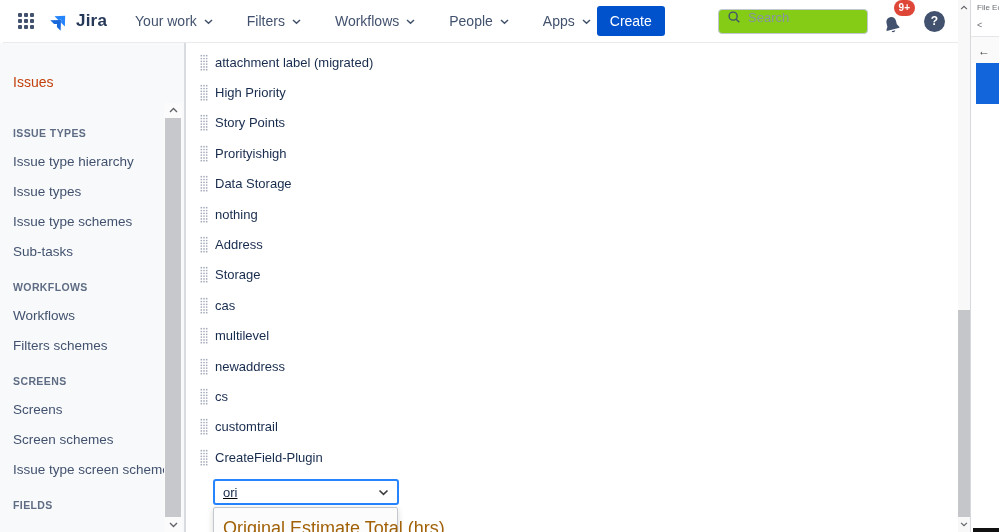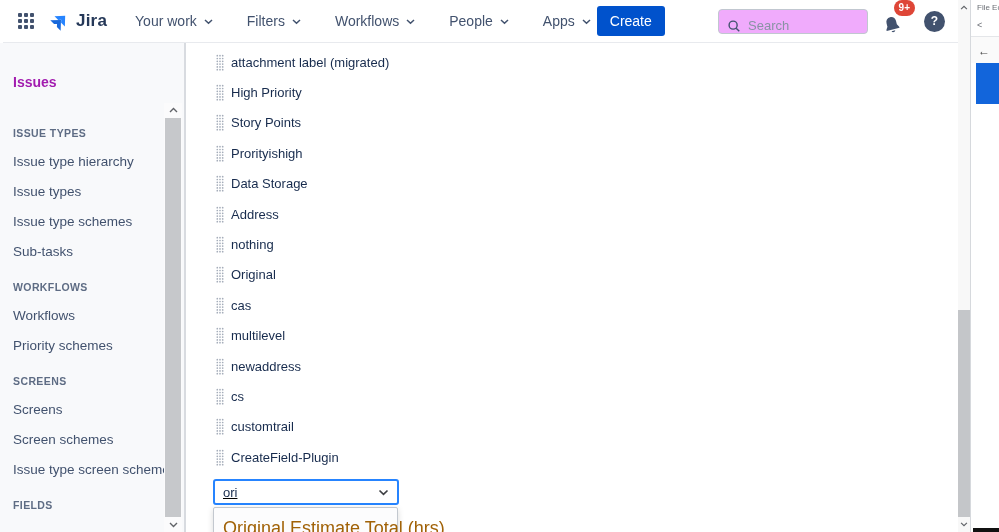--- a/index.html
+++ b/index.html
@@ -18,53 +18,53 @@
   .appgrid i { background:#42526E; border-radius:1px; }
   .logo { display:flex; align-items:center; margin-left:14px; cursor:pointer; }
   .logo-text { font-size:17px; font-weight:bold; color:#253858; margin-left:5px; letter-spacing:.2px; }
   .menu { display:flex; align-items:center; gap:7px; margin-left:22px;
     font-size:14px; color:#42526E; padding:6px 6px; cursor:pointer; border-radius:3px; white-space:nowrap; }
   .menu svg { margin-top:2px; }
   .create-btn { background:#0052CC; color:#fff; font-size:14px;
     border:none; border-radius:3px; padding:7px 13px; cursor:pointer; }
   .nav-right { margin-left:auto; display:flex; align-items:center; gap:13px; }
   .searchbox { width:150px; height:25px; border:1px solid #c1c7d0; border-radius:4px;
-    display:flex; align-items:flex-end; padding:0 8px; background:#f0abfc; }
+    display:flex; align-items:flex-start; padding:0 8px; background:#84cc16; }
   .searchbox input { border:none; outline:none; width:100%; font-size:13px;
     color:#172B4D; margin-left:7px; background:transparent;
     font-family:"Liberation Sans", sans-serif; }
   .searchbox input::placeholder { color:#8993A4; }
   .bell-wrap { position:relative; width:30px; height:30px; cursor:pointer; }
   .bell-wrap svg { position:absolute; left:0; bottom:0; }
   .badge { position:absolute; right:-4px; top:-6px; background:#DE4637; color:#fff;
     font-size:10px; font-weight:bold; border-radius:9px; padding:2px 5px; line-height:1.15; }
   .help-circle { width:21px; height:21px; border-radius:50%; background:#42526E;
     color:#fff; font-size:12px; font-weight:bold; display:flex; align-items:center;
     justify-content:center; cursor:pointer; }
 
   
   .sidebar { position:absolute; left:0; top:43px; bottom:0; width:186px;
     background:#f8f9fb; border-right:2px solid #d8dbe0; }
-  .sb-title { font-size:14px; font-weight:bold; color:#a21caf; padding:31px 0 0 13px; }
+  .sb-title { font-size:14px; font-weight:normal; color:#c2410c; padding:31px 0 0 13px; }
   .sb-nav { position:absolute; top:70px; left:0; right:20px; }
   .sb-item { display:block; height:30px; line-height:30px; padding-left:13px;
     font-size:13.5px; color:#42526E; cursor:pointer; white-space:nowrap; overflow:hidden; }
   .sb-header { margin-top:6px; height:28px; line-height:28px; padding-left:13px;
     font-size:10.5px; font-weight:bold; color:#5E6C84; letter-spacing:.4px; }
   .sb-scroll { position:absolute; top:60px; bottom:0; right:2px; width:18px; background:#fbfbfc; }
   .sb-scroll .arr { position:absolute; left:0; width:18px; height:13px; display:flex;
     align-items:center; justify-content:center; cursor:pointer; }
   .sb-scroll .arr.up { top:0; } .sb-scroll .arr.down { bottom:1px; }
   .sb-thumb { position:absolute; left:1px; width:16px; top:15px; bottom:15px;
     background:#c6c8cb; cursor:pointer; }
 
   
   .main { position:absolute; left:186px; top:43px; width:772px; bottom:0;
     background:#fff; padding-top:4px; }
-  .frow { height:30.4px; display:flex; align-items:center; padding-left:30px; cursor:grab; }
+  .frow { height:30.4px; display:flex; align-items:center; padding-left:14px; cursor:grab; }
   .frow .handle { flex:0 0 auto; display:block; }
   .frow .flabel { margin-left:7px; font-size:13px; color:#172B4D; }
 
   .combo { position:relative; margin:7px 0 0 27px; width:186px; height:26px;
     border:2px solid #2684FF; border-radius:3px; background:#fff; display:flex;
     align-items:center; padding:0 8px; cursor:pointer;text-decoration:underline; }
   .combo .cval { font-size:13px; color:#172B4D; }
   .combo .cchev { margin-left:auto; display:flex; }
 
   .dropdown { position:absolute; left:213px; top:464px; width:185px; height:60px;
@@ -184,21 +184,21 @@
 <aside class="sidebar">
   <div class="sb-title">Issues</div>
   <nav class="sb-nav">
     <div class="sb-header">ISSUE TYPES</div>
     <a class="sb-item">Issue type hierarchy</a>
     <a class="sb-item">Issue types</a>
     <a class="sb-item">Issue type schemes</a>
     <a class="sb-item">Sub-tasks</a>
     <div class="sb-header">WORKFLOWS</div>
     <a class="sb-item">Workflows</a>
-    <a class="sb-item">Priority schemes</a>
+    <a class="sb-item">Filters schemes</a>
     <div class="sb-header">SCREENS</div>
     <a class="sb-item">Screens</a>
     <a class="sb-item">Screen schemes</a>
     <a class="sb-item">Issue type screen schemes</a>
     <div class="sb-header">FIELDS</div>
   </nav>
   <div class="sb-scroll">
     <div class="arr up">
       <svg width="9" height="6" viewBox="0 0 9 6">
           <path d="M1 5l3.5-3.4L8 5" stroke="#606368" stroke-width="1.4" fill="none"></path>
@@ -367,20 +367,47 @@
             <circle cx="6.7" cy="10.1" r=".85"></circle>
             <circle cx="1.3" cy="12.9" r=".85"></circle>
             <circle cx="4" cy="12.9" r=".85"></circle>
             <circle cx="6.7" cy="12.9" r=".85"></circle>
             <circle cx="1.3" cy="15.7" r=".85"></circle>
             <circle cx="4" cy="15.7" r=".85"></circle>
             <circle cx="6.7" cy="15.7" r=".85"></circle>
           </g>
         </svg>
       </span>
+    <span class="flabel">nothing</span>
+  </div>
+  <div class="frow">
+    <span class="handle">
+        <svg width="8" height="17" viewBox="0 0 8 17">
+          <g fill="#A5ADBA">
+            <circle cx="1.3" cy="1.7" r=".85"></circle>
+            <circle cx="4" cy="1.7" r=".85"></circle>
+            <circle cx="6.7" cy="1.7" r=".85"></circle>
+            <circle cx="1.3" cy="4.5" r=".85"></circle>
+            <circle cx="4" cy="4.5" r=".85"></circle>
+            <circle cx="6.7" cy="4.5" r=".85"></circle>
+            <circle cx="1.3" cy="7.3" r=".85"></circle>
+            <circle cx="4" cy="7.3" r=".85"></circle>
+            <circle cx="6.7" cy="7.3" r=".85"></circle>
+            <circle cx="1.3" cy="10.1" r=".85"></circle>
+            <circle cx="4" cy="10.1" r=".85"></circle>
+            <circle cx="6.7" cy="10.1" r=".85"></circle>
+            <circle cx="1.3" cy="12.9" r=".85"></circle>
+            <circle cx="4" cy="12.9" r=".85"></circle>
+            <circle cx="6.7" cy="12.9" r=".85"></circle>
+            <circle cx="1.3" cy="15.7" r=".85"></circle>
+            <circle cx="4" cy="15.7" r=".85"></circle>
+            <circle cx="6.7" cy="15.7" r=".85"></circle>
+          </g>
+        </svg>
+      </span>
     <span class="flabel">Address</span>
   </div>
   <div class="frow">
     <span class="handle">
         <svg width="8" height="17" viewBox="0 0 8 17">
           <g fill="#A5ADBA">
             <circle cx="1.3" cy="1.7" r=".85"></circle>
             <circle cx="4" cy="1.7" r=".85"></circle>
             <circle cx="6.7" cy="1.7" r=".85"></circle>
             <circle cx="1.3" cy="4.5" r=".85"></circle>
@@ -394,48 +421,21 @@
             <circle cx="6.7" cy="10.1" r=".85"></circle>
             <circle cx="1.3" cy="12.9" r=".85"></circle>
             <circle cx="4" cy="12.9" r=".85"></circle>
             <circle cx="6.7" cy="12.9" r=".85"></circle>
             <circle cx="1.3" cy="15.7" r=".85"></circle>
             <circle cx="4" cy="15.7" r=".85"></circle>
             <circle cx="6.7" cy="15.7" r=".85"></circle>
           </g>
         </svg>
       </span>
-    <span class="flabel">nothing</span>
-  </div>
-  <div class="frow">
-    <span class="handle">
-        <svg width="8" height="17" viewBox="0 0 8 17">
-          <g fill="#A5ADBA">
-            <circle cx="1.3" cy="1.7" r=".85"></circle>
-            <circle cx="4" cy="1.7" r=".85"></circle>
-            <circle cx="6.7" cy="1.7" r=".85"></circle>
-            <circle cx="1.3" cy="4.5" r=".85"></circle>
-            <circle cx="4" cy="4.5" r=".85"></circle>
-            <circle cx="6.7" cy="4.5" r=".85"></circle>
-            <circle cx="1.3" cy="7.3" r=".85"></circle>
-            <circle cx="4" cy="7.3" r=".85"></circle>
-            <circle cx="6.7" cy="7.3" r=".85"></circle>
-            <circle cx="1.3" cy="10.1" r=".85"></circle>
-            <circle cx="4" cy="10.1" r=".85"></circle>
-            <circle cx="6.7" cy="10.1" r=".85"></circle>
-            <circle cx="1.3" cy="12.9" r=".85"></circle>
-            <circle cx="4" cy="12.9" r=".85"></circle>
-            <circle cx="6.7" cy="12.9" r=".85"></circle>
-            <circle cx="1.3" cy="15.7" r=".85"></circle>
-            <circle cx="4" cy="15.7" r=".85"></circle>
-            <circle cx="6.7" cy="15.7" r=".85"></circle>
-          </g>
-        </svg>
-      </span>
-    <span class="flabel">Original</span>
+    <span class="flabel">Storage</span>
   </div>
   <div class="frow">
     <span class="handle">
         <svg width="8" height="17" viewBox="0 0 8 17">
           <g fill="#A5ADBA">
             <circle cx="1.3" cy="1.7" r=".85"></circle>
             <circle cx="4" cy="1.7" r=".85"></circle>
             <circle cx="6.7" cy="1.7" r=".85"></circle>
             <circle cx="1.3" cy="4.5" r=".85"></circle>
             <circle cx="4" cy="4.5" r=".85"></circle>

